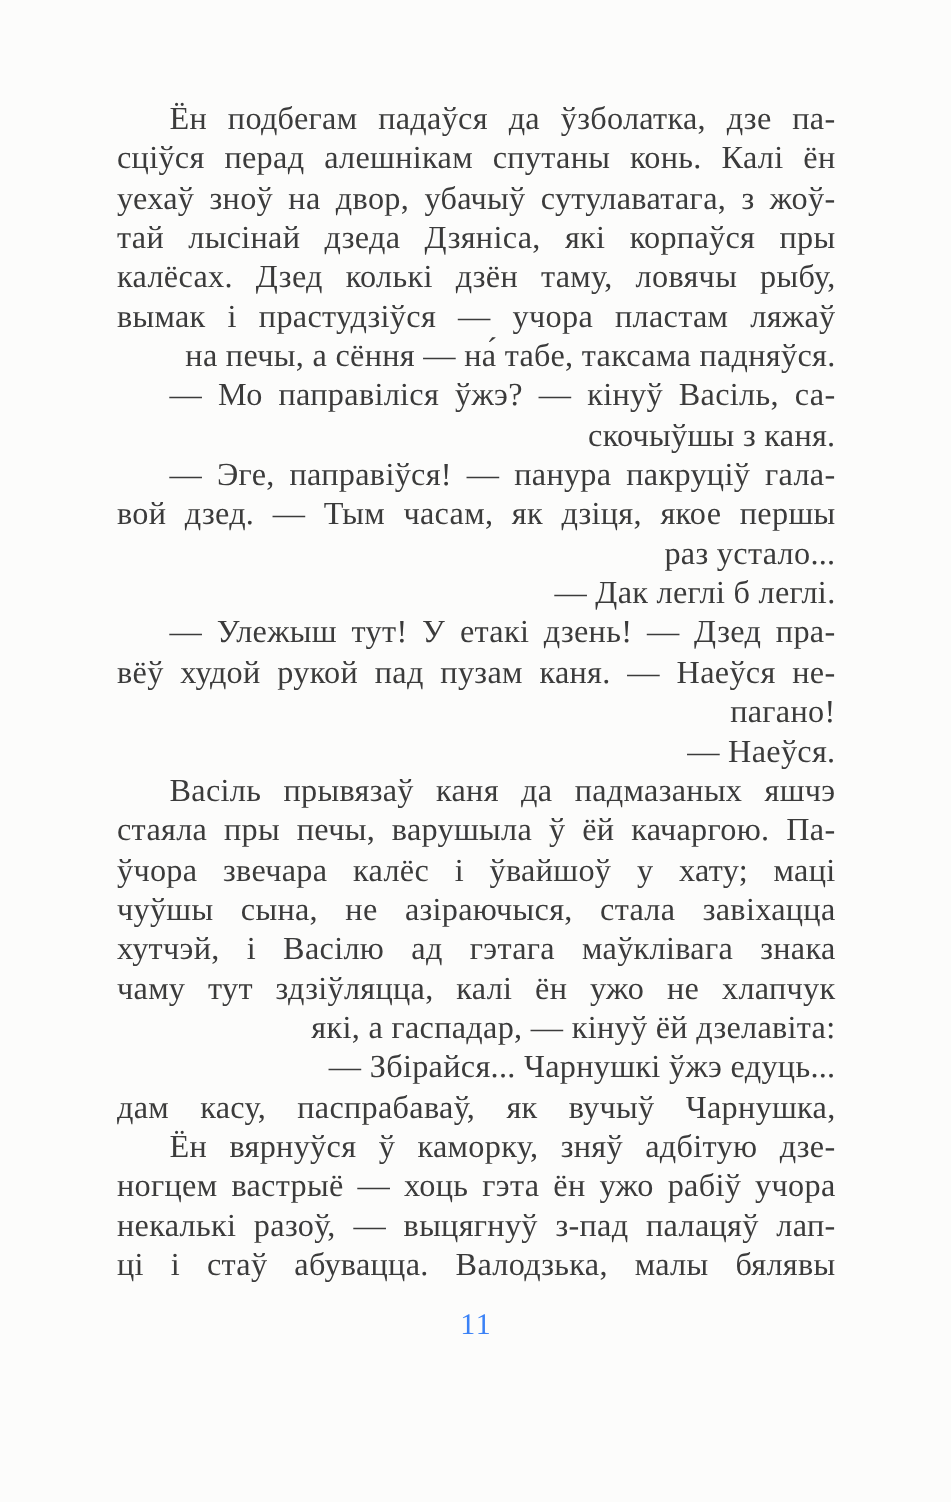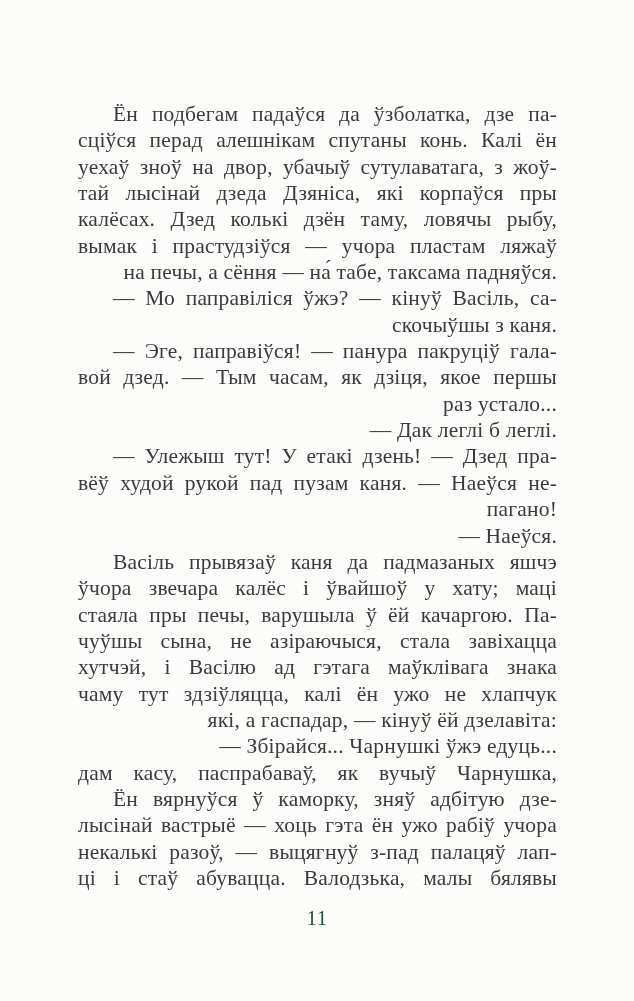--- a/index.html
+++ b/index.html
@@ -17,41 +17,40 @@
     padding: 66px 77px 0 78px;
     background: #fcfcfb;
     color: #3b3b3b;
     font-family: "Liberation Serif", "DejaVu Serif", serif;
     font-size: 21.5px;
     line-height: 26.35px;
     letter-spacing: 0.2px;
   }
   .text-block {
     width: 479px;
-    margin-top: 35px;
   }
   .para { margin: 0; padding: 0; }
   .line {
     text-align: right;
     white-space: normal;
   }
   .line.j {
     text-align: justify;
     text-align-last: justify;
   }
   .line.indent {
     text-indent: 35px;
   }
   .page-number {
     margin-top: 14px;
     width: 479px;
     text-align: center;
     font-size: 20px;
     letter-spacing: 1px;
-    color: #14532d;
+    color: #3b82f6;
   }
 </style>
 </head>
 <body>
 
 <div class="book-page">
   <div class="text-block">
       <div class="para">
         <div class="line j indent">Ён подбегам падаўся да ўзболатка, дзе па-</div>
         <div class="line j">сціўся перад алешнікам спутаны конь. Калі ён</div>
@@ -76,32 +75,32 @@
       <div class="para">
         <div class="line j indent">— Улежыш тут! У етакі дзень! — Дзед пра-</div>
         <div class="line j">вёў худой рукой пад пузам каня. — Наеўся не-</div>
         <div class="line">пагано!</div>
       </div>
       <div class="para">
         <div class="line indent">— Наеўся.</div>
       </div>
       <div class="para">
         <div class="line j indent">Васіль прывязаў каня да падмазаных яшчэ</div>
+        <div class="line j">стаяла пры печы, варушыла ў ёй качаргою. Па-</div>
         <div class="line j">ўчора звечара калёс і ўвайшоў у хату; маці</div>
-        <div class="line j">стаяла пры печы, варушыла ў ёй качаргою. Па-</div>
         <div class="line j">чуўшы сына, не азіраючыся, стала завіхацца</div>
         <div class="line j">хутчэй, і Васілю ад гэтага маўклівага знака</div>
         <div class="line j">чаму тут здзіўляцца, калі ён ужо не хлапчук</div>
         <div class="line">які, а гаспадар, — кінуў ёй дзелавіта:</div>
       </div>
       <div class="para">
         <div class="line indent">— Збірайся... Чарнушкі ўжэ едуць...</div>
       </div>
       <div class="para">
         <div class="line j">дам касу, паспрабаваў, як вучыў Чарнушка,</div>
         <div class="line j indent">Ён вярнуўся ў каморку, зняў адбітую дзе-</div>
-        <div class="line j">лысінай вастрыё — хоць гэта ён ужо рабіў учора</div>
+        <div class="line j">ногцем вастрыё — хоць гэта ён ужо рабіў учора</div>
         <div class="line j">некалькі разоў, — выцягнуў з-пад палацяў лап-</div>
         <div class="line j">ці і стаў абувацца. Валодзька, малы бялявы</div>
       </div>
     </div>
   <div class="page-number">11</div>
 </div>
 
 </body></html>

